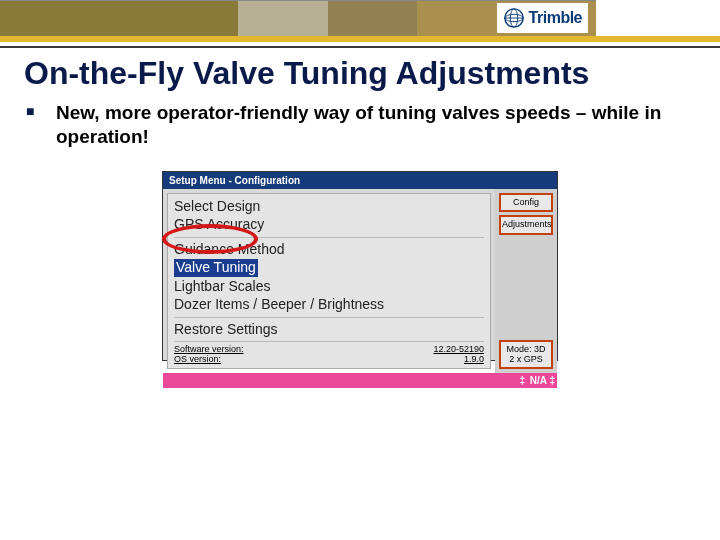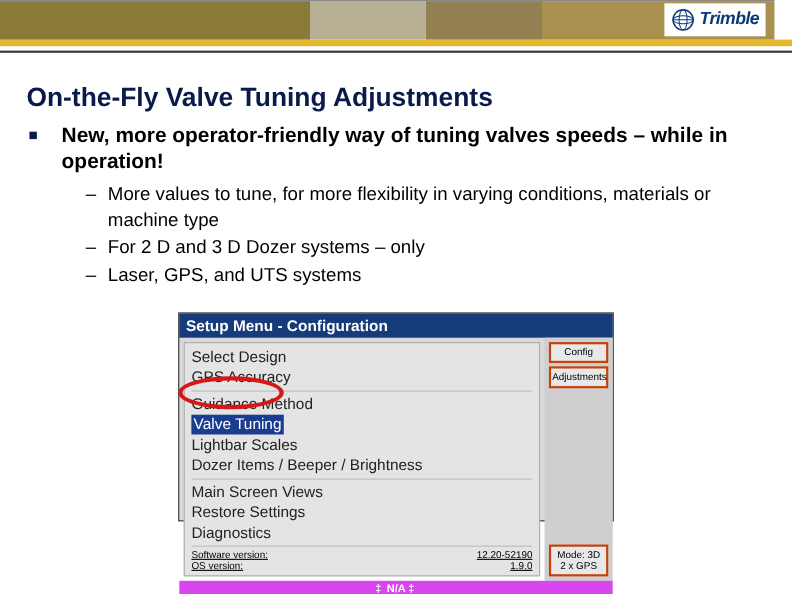--- a/index.html
+++ b/index.html
@@ -1,73 +1,72 @@
 <!DOCTYPE html>
 <html><head>
 <meta charset="utf-8">
 <style>
   * { box-sizing: border-box; margin: 0; padding: 0; }
   html, body { width: 720px; height: 540px; font-family: Arial, Helvetica, sans-serif; background: #fff; overflow: hidden; }
 
   
   .banner {
     position: relative;
-    width: 704px; height: 36px;
+    width: 596px; height: 36px;
     background: linear-gradient(90deg, #8a7a3a 0 40%, #b7b095 40% 55%, #927f52 55% 70%, #a9904e 70% 100%);
     border-top: 1px solid #888;
-    font-style: italic;
   }
   .banner .logo {
     position: absolute; right: 8px; top: 2px;
     display: flex; align-items: center; gap: 4px;
     background: #fff; padding: 2px 6px; height: 30px;
   }
   .banner .logo svg { width: 22px; height: 22px; }
   .banner .logo-text { color: #0a3b78; font-weight: bold; font-size: 16px; letter-spacing: -0.5px; }
   .gold-strip { height: 6px; background: #e4b731; }
   .hr { height: 2px; background: #3a3a3a; margin-top: 4px; }
 
   
   .content { padding: 8px 24px 0 24px; }
-  .title { font-size: 24px; font-weight: bold; color: #0a1a4a; line-height: 1.1; margin: 20px 4px 10px 0; }
+  .title { font-size: 32px; font-weight: bold; color: #0a1a4a; line-height: 1.1; margin: 0 4px 10px 0; }
   ul.level1 { list-style: none; padding-left: 20px; }
   ul.level1 > li { position: relative; font-size: 19px; font-weight: bold; color: #000; line-height: 1.25; margin-bottom: 22px; padding-left: 12px; }
   ul.level1 > li::before { content: "■"; position: absolute; left: -18px; top: 2px; color: #0a1a4a; font-size: 14px; }
   ul.level2 { list-style: none; padding-left: 40px; margin-top: 6px; }
   ul.level2 > li { position: relative; font-size: 17px; font-weight: normal; color: #000; line-height: 1.35; margin-bottom: 2px; padding-left: 2px; }
   ul.level2 > li::before { content: "–"; position: absolute; left: -18px; }
 
   
   .embed-wrap { display: flex; justify-content: center; margin-top: 10px; }
   .embed {
     width: 396px; height: 190px;
     border: 1px solid #333;
     background: #d8d8d8;
     font-family: Tahoma, Verdana, sans-serif;
     font-size: 10px;
     color: #000;
     position: relative;
     display: flex; flex-direction: column;
   }
-  .embed .titlebar { background: #163b7a; color: #fff; font-weight: bold; font-size: 14px; padding: 3px 6px; }
+  .embed .titlebar { background: #163b7a; color: #fff; font-weight: bold; font-size: 10px; padding: 3px 6px; }
   .embed .body { flex: 1; display: flex; }
   .embed .panel {
     flex: 1; background: #e4e4e4; margin: 4px; border: 1px solid #aaa;
     position: relative; padding: 4px 6px;
     display: flex; flex-direction: column; gap: 1px;
   }
   .embed .panel .row { font-size: 14px; color: #222; line-height: 1.25; white-space: nowrap; }
   .embed .panel .selected { background: #1a3d8f; color: #fff; display: inline-block; padding: 0 2px; }
   .embed .panel hr { border: none; border-top: 1px solid #bbb; margin: 2px 0; }
   .embed .panel .versions { margin-top: auto; font-size: 9px; text-decoration: underline; }
   .embed .panel .versions .vrow { display: flex; justify-content: space-between; }
   .embed .sidebuttons { width: 62px; background: #cfcfcf; display: flex; flex-direction: column; gap: 3px; padding: 4px; font-size: 9px; }
   .embed .sidebuttons .btn { background: #e8e8e8; border: 2px solid #c2410c; text-align: center; padding: 3px 1px; line-height: 1.05; }
   .embed .sidebuttons .spacer { flex: 1; }
-  .embed .footerbar { background: #d946ef; color: #fff; font-weight: bold; font-size: 10px; text-align: center; padding: 2px 0; }
+  .embed .footerbar { background: #ec4899; color: #fff; font-weight: bold; font-size: 10px; text-align: right; padding: 2px 0; }
   .embed .footerbar .arrows { letter-spacing: 2px; }
 
   
   .red-circle {
     position: absolute;
     border: 4px solid #d41818;
     border-radius: 50%;
     pointer-events: none;
   }
 </style>
@@ -87,46 +86,39 @@
 </div>
 <div class="gold-strip"></div>
 <div class="hr"></div>
 
 <div class="content">
   <div class="title">On-the-Fly Valve Tuning Adjustments</div>
 
   <ul class="level1">
     <li>
       <span>New, more operator-friendly way of tuning valves speeds – while in operation!</span>
-      <ul class="level2">
-        <li><span>More values to tune, for more flexibility in varying conditions, materials or machine type</span></li>
-        <li><span>For 2 D and 3 D Dozer systems – only</span></li>
-        <li><span>Laser, GPS, and UTS systems</span></li>
-      </ul>
     </li>
   </ul>
 
   <div class="embed-wrap">
     <div class="embed">
       <div class="titlebar">Setup Menu - Configuration</div>
       <div class="body">
         <div class="panel">
           <div class="row">Select Design</div>
           <div class="row">GPS Accuracy</div>
           <hr>
           <div class="row">Guidance Method</div>
           <div class="row">
             <span class="selected">Valve Tuning</span>
           </div>
           <div class="row">Lightbar Scales</div>
           <div class="row">Dozer Items / Beeper / Brightness</div>
           <hr>
-          <div class="row">Main Screen Views</div>
           <div class="row">Restore Settings</div>
-          <div class="row">Diagnostics</div>
           <div class="versions">
             <hr>
             <div class="vrow">
               <span>Software version:</span>
               <span>12.20-52190</span>
             </div>
             <div class="vrow">
               <span>OS version:</span>
               <span>1.9.0</span>
             </div>

